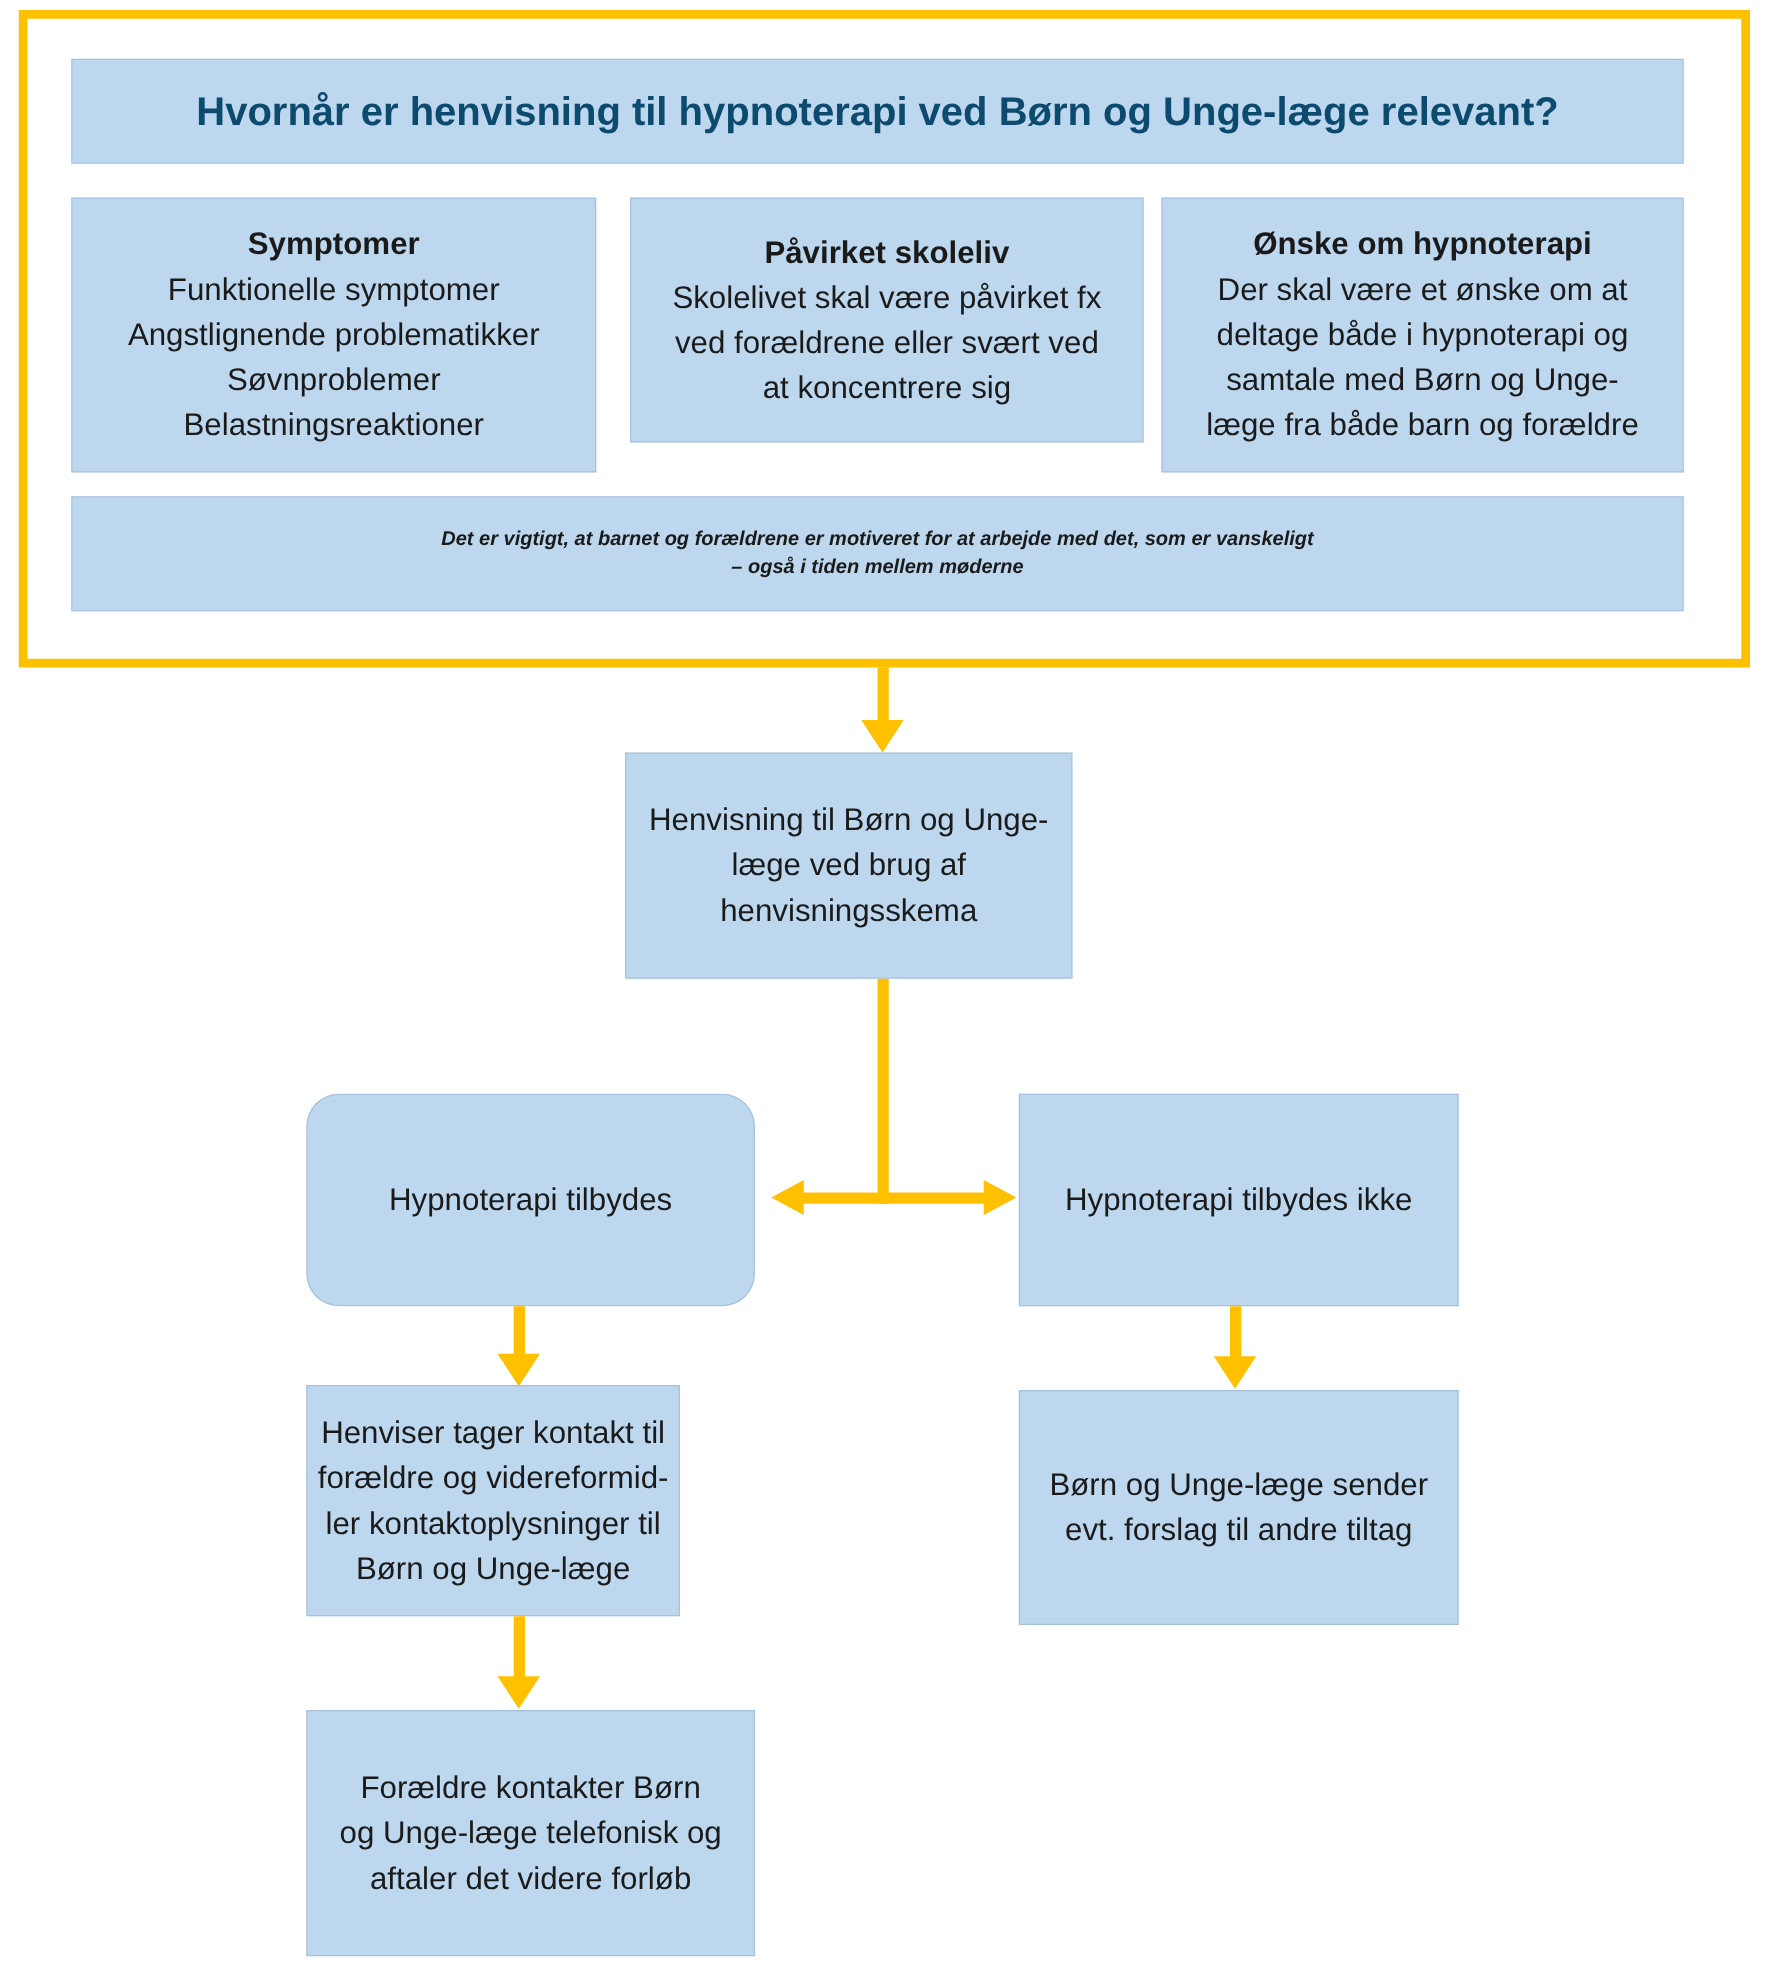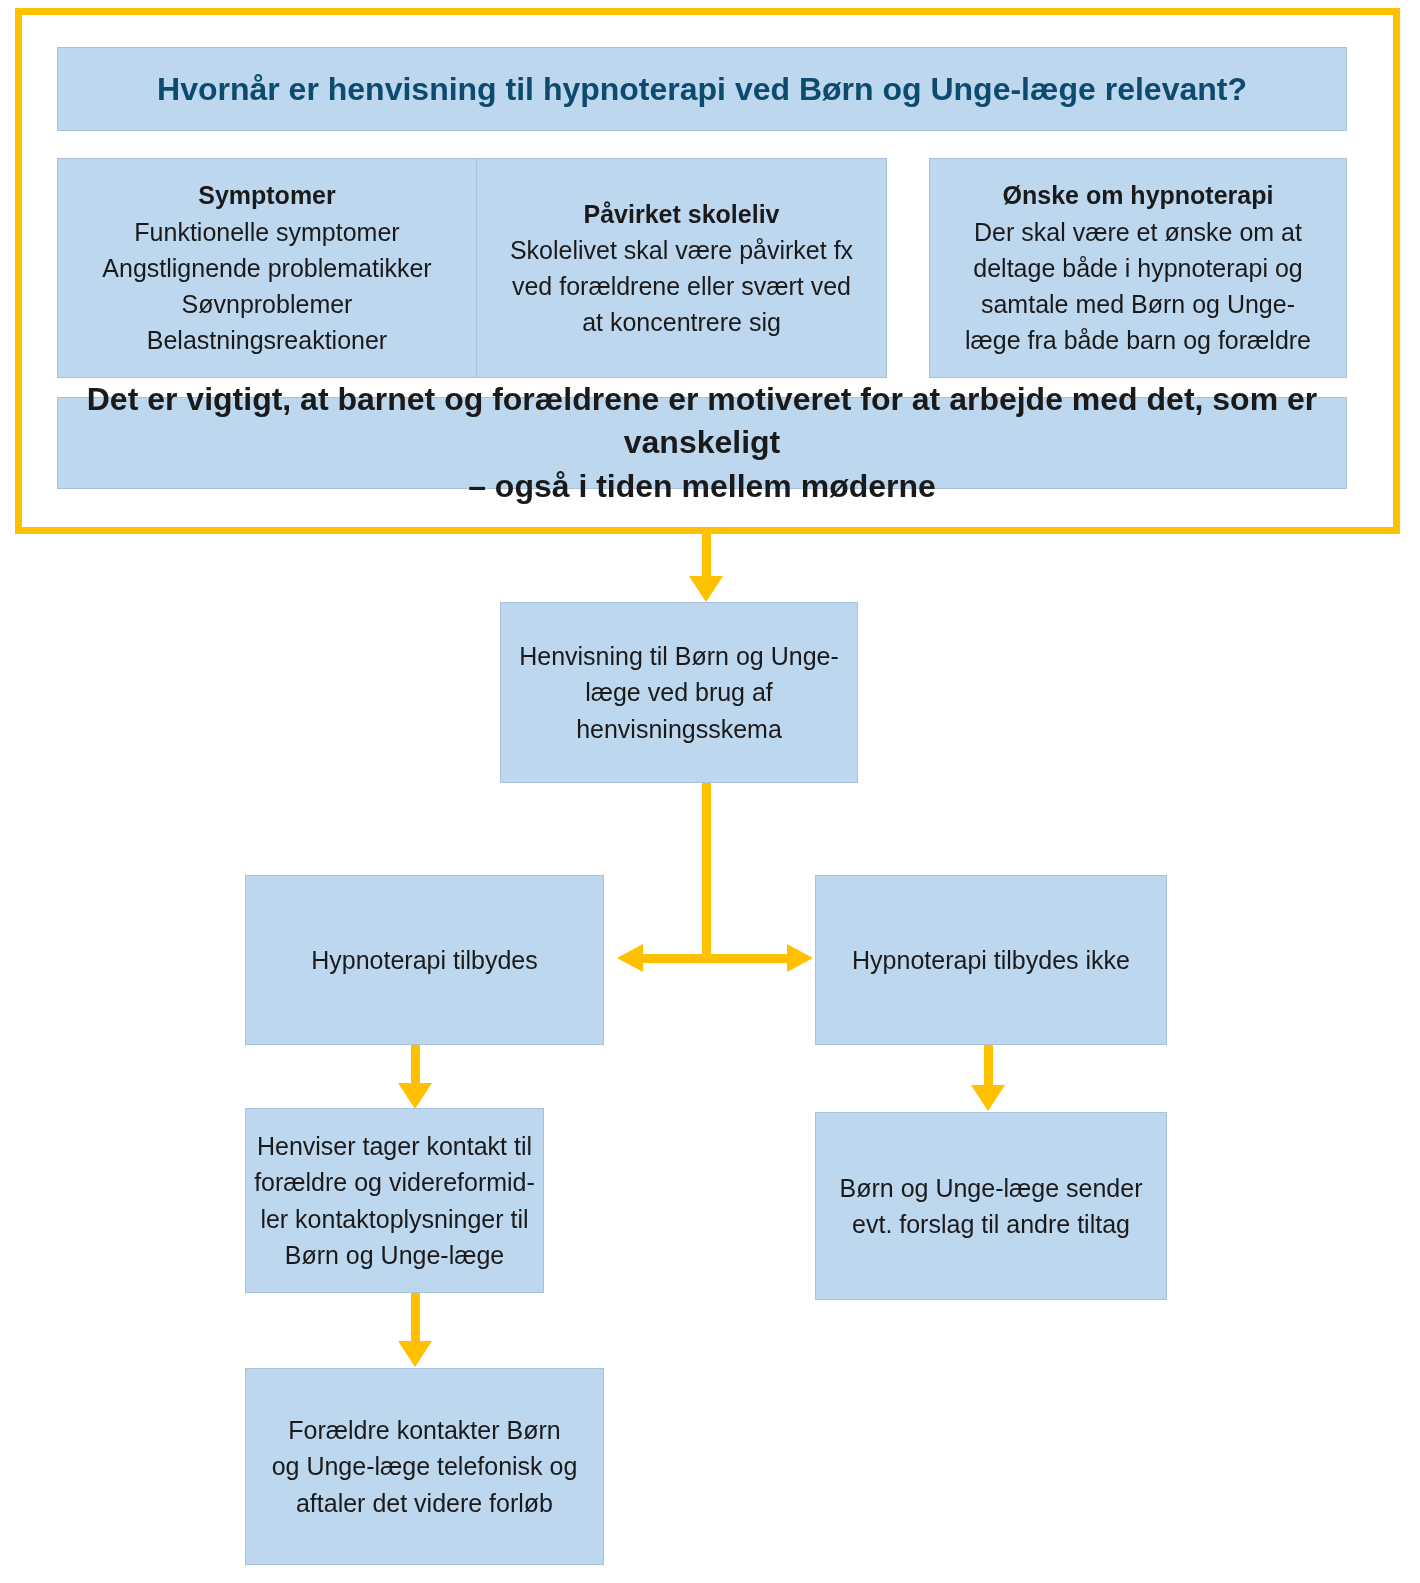--- a/index.html
+++ b/index.html
@@ -14,28 +14,28 @@
   .box{position:absolute;background:#BDD7EE;border:1px solid rgba(125,155,195,0.35);
        box-sizing:border-box;display:flex;flex-direction:column;align-items:center;
        justify-content:center;text-align:center;}
   .txt{white-space:pre-line;font-size:25px;line-height:1.45;}
   .heading{font-weight:bold;font-size:25px;line-height:1.45;}
 
   .title-box{left:57px;top:47px;width:1290px;height:84px;}
   .title-box .txt{font-size:32px;font-weight:bold;line-height:1.2;color:#0c4a6e;}
 
   .c1{left:57px;top:158px;width:420px;height:220px;}
-  .c2{left:476px;top:158px;width:411px;height:220px;}
+  .c2{left:504px;top:158px;width:411px;height:196px;}
   .c3{left:929px;top:158px;width:418px;height:220px;}
 
   .note-box{left:57px;top:397px;width:1290px;height:92px;}
-  .note-box .txt{font-weight:bold;font-size:32px;line-height:1.35;}
+  .note-box .txt{font-weight:bold;font-size:16px;line-height:1.35;font-style:italic;}
 
   .mid-box{left:500px;top:602px;width:358px;height:181px;}
-  .left-box{left:245px;top:875px;width:359px;height:170px;}
+  .left-box{left:245px;top:875px;width:359px;height:170px;border-radius:26px;}
   .right-box{left:815px;top:875px;width:352px;height:170px;}
   .left-mid{left:245px;top:1108px;width:299px;height:185px;}
   .left-bottom{left:245px;top:1368px;width:359px;height:197px;}
   .right-bottom{left:815px;top:1112px;width:352px;height:188px;}
 
   
   .shaft{position:absolute;background:#FFC000;}
   .head-down{position:absolute;width:0;height:0;
              border-left:17px solid transparent;border-right:17px solid transparent;
              border-top:26px solid #FFC000;}

